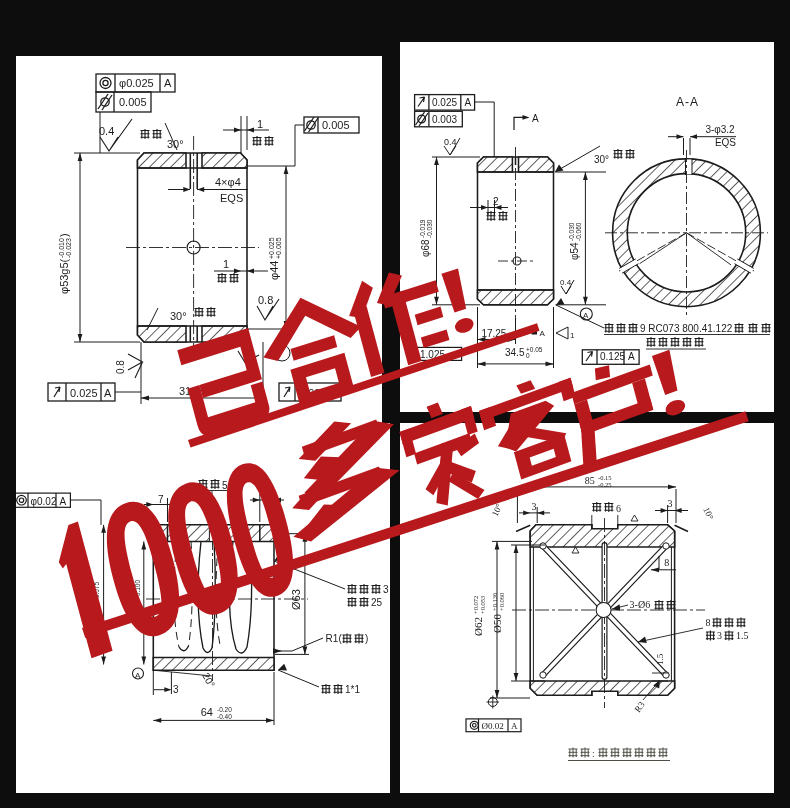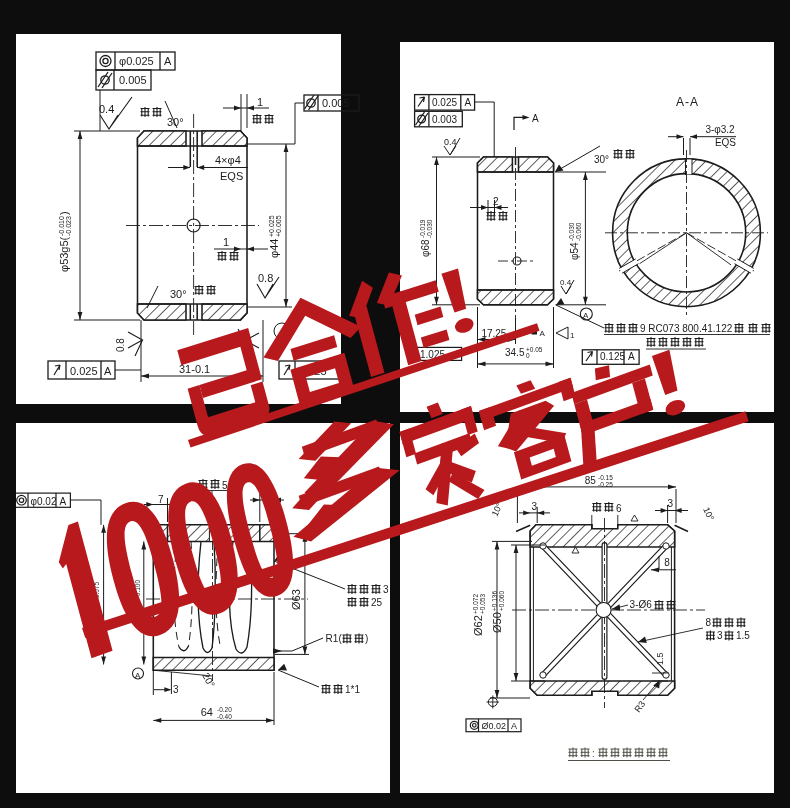--- a/index.html
+++ b/index.html
@@ -1,21 +1,21 @@
 <!DOCTYPE html>
 <html><head>
 <meta charset="utf-8">
 <style>
 html,body{margin:0;padding:0;background:#0d0d0d;}
 .page{position:relative;width:790px;height:808px;background:#0d0d0d;overflow:hidden;font-family:"Liberation Sans",sans-serif;}
 .q{position:absolute;background:#ffffff;}
-#q1{left:16px;top:34px;width:325px;height:370px;}
+#q1{left:16px;top:56px;width:366px;height:370px;}
 #q2{left:400px;top:42px;width:374px;height:370px;}
 #q3{left:16px;top:423px;width:374px;height:370px;}
-#q4{left:400px;top:423px;width:374px;height:370px;}
+#q4{left:400px;top:423px;width:374px;height:370px;font-family:Liberation Serif, serif;}
 svg{display:block;}
 .wm{position:absolute;left:0;top:0;width:790px;height:808px;pointer-events:none;}
 </style>
 </head>
 <body>
 <div class="page">
 
 <div class="q" id="q1">
 <svg width="374" height="370" viewBox="0 0 374 370">
 <defs>

